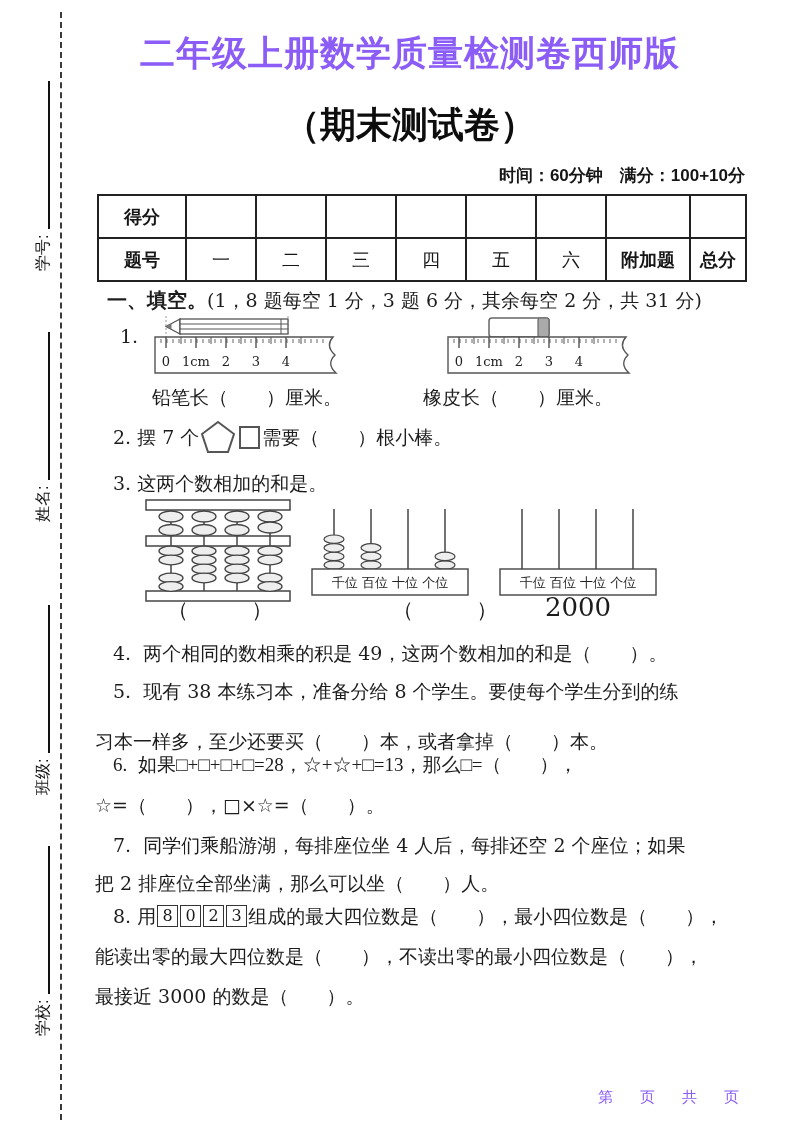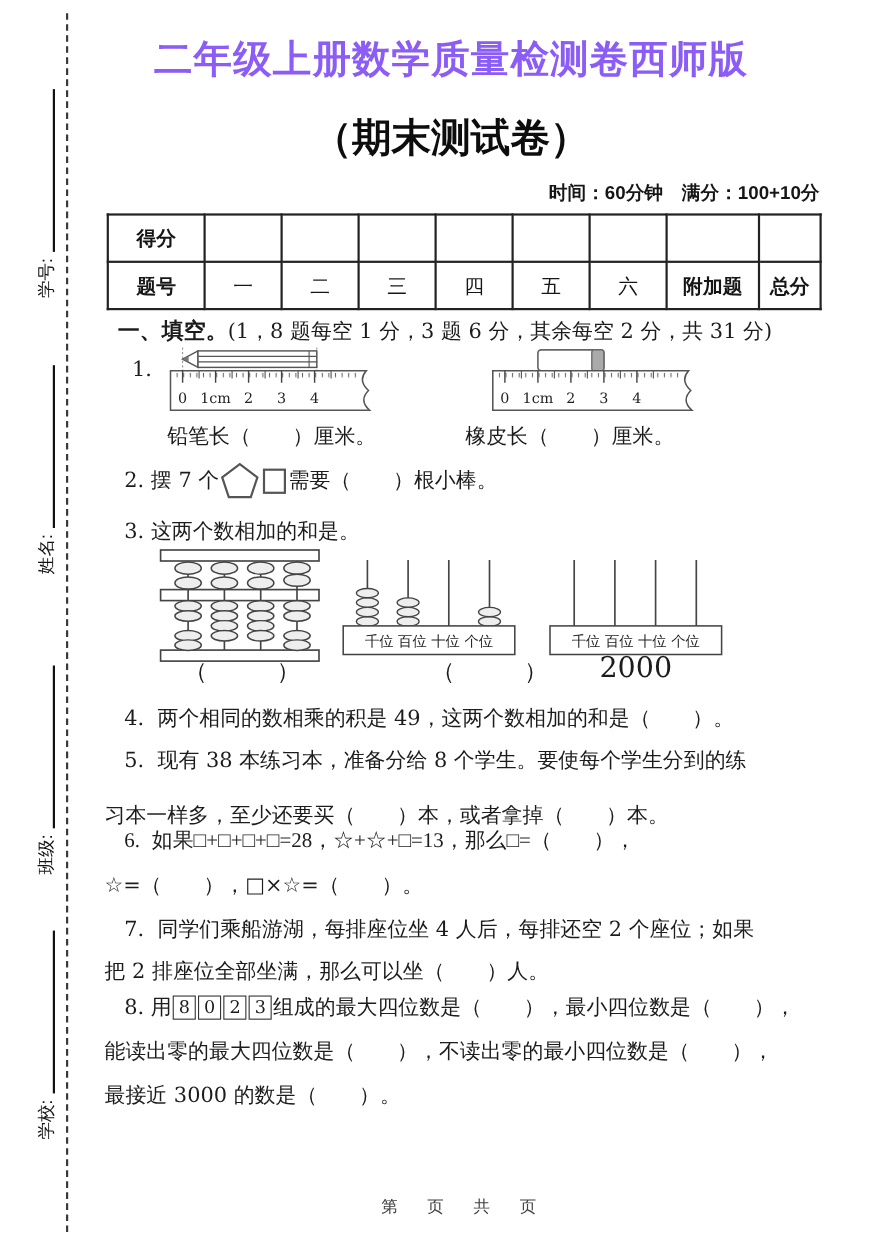--- a/index.html
+++ b/index.html
@@ -37,22 +37,22 @@
     font-family:"DejaVu Serif",serif;line-height:26px;}
   .sec-title{font-weight:bold;font-size:20px;margin-left:12px;}
   .inline-flex{display:flex;align-items:center;}
   .sq-glyph{display:inline-block;width:17px;height:19px;border:2px solid #555;
     margin:0 2px;vertical-align:-3px;}
   .digit-box{display:inline-block;border:1.5px solid #333;min-width:13px;
     padding:0 3px;margin:0 1px;text-align:center;font-size:16px;line-height:20px;}
   .answer-blank{position:absolute;font-size:21px;color:#1c1c1c;
     font-family:"DejaVu Serif",serif;}
   .big-num{font-size:26px;}
-  .footer{left:95px;top:1088px;width:650px;text-align:center;font-size:15px;
-    letter-spacing:6px;color:#404040;}
+  .footer{left:95px;top:1088px;width:650px;text-align:right;font-size:15px;
+    letter-spacing:6px;color:#8b5cf6;}
   svg{display:block;}
   svg text{font-family:"DejaVu Serif",serif;fill:#222;}
 </style>
 </head>
 <body>
 
 <div class="dash-line"></div>
 
 <div class="margin-group" style="left:-53px;top:165px;">
   <span class="m-label">学号:</span>

